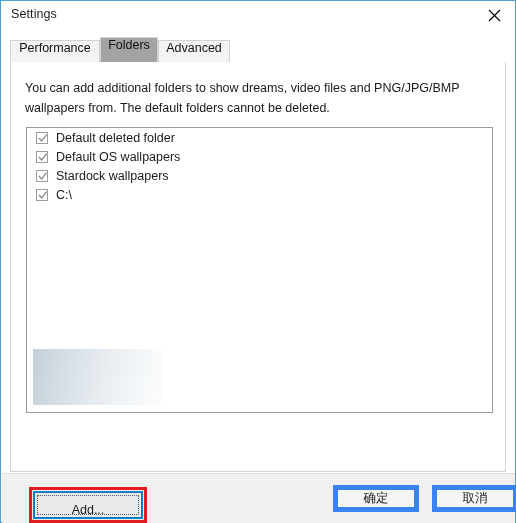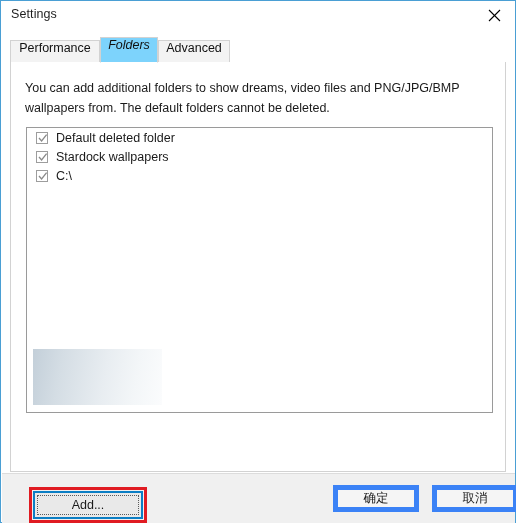--- a/index.html
+++ b/index.html
@@ -76,25 +76,24 @@
     justify-content: center;
     padding: 0 8px;
     font-size: 12.5px;
     color: #111111;
     cursor: default;
     white-space: nowrap;
   }
   .tab.selected {
     top: 0;
     height: 26px;
-    background: #7dd3fc;
+    background: #a3a3a3;
     border: 1px solid #d2d2d2;
     border-bottom: 1px solid #ffffff;
     z-index: 3;
-    font-style: italic;
   }
   #tab-performance { left: 0px;   width: 90px; }
   #tab-folders     { left: 90px;  width: 58px; }
   #tab-advanced    { left: 148px; width: 72px; }
   #tab-language    { left: 220px; width: 72px; margin-top: 24px; }
 
   
   #tabpanel {
     position: absolute;
     left: 9px;
@@ -181,21 +180,21 @@
   #add-button {
     position: absolute;
     left: 22px;
     top: 429px;
     width: 110px;
     height: 28px;
     box-sizing: border-box;
     border: 2px solid #0b7ec4;
     background: #e9e9e9;
     display: flex;
-    align-items: center;
+    align-items: flex-end;
     justify-content: center;
     font-size: 12.5px;
     color: #1a1a1a;
     cursor: default;
     z-index: 5;
   }
   #add-focus-ring {
     position: absolute;
     left: 2px; top: 2px; right: 2px; bottom: 2px;
     border: 1px dotted #5b5b5b;
@@ -317,20 +316,28 @@
 
       <div class="list-item">
         <span class="chk">
           <svg width="12" height="12" viewBox="0 0 12 12">
             <polyline points="2,6 4.6,9 9.6,2.6" fill="none" stroke="#8a8a8a" stroke-width="1.3"></polyline>
           </svg>
         </span>
         <span class="list-label">Default deleted folder</span>
       </div>
 
+      <div class="list-item">
+        <span class="chk">
+          <svg width="12" height="12" viewBox="0 0 12 12">
+            <polyline points="2,6 4.6,9 9.6,2.6" fill="none" stroke="#8a8a8a" stroke-width="1.3"></polyline>
+          </svg>
+        </span>
+        <span class="list-label">Default OS wallpapers</span>
+      </div>
 
       <div class="list-item">
         <span class="chk">
           <svg width="12" height="12" viewBox="0 0 12 12">
             <polyline points="2,6 4.6,9 9.6,2.6" fill="none" stroke="#8a8a8a" stroke-width="1.3"></polyline>
           </svg>
         </span>
         <span class="list-label">Stardock wallpapers</span>
       </div>
 

